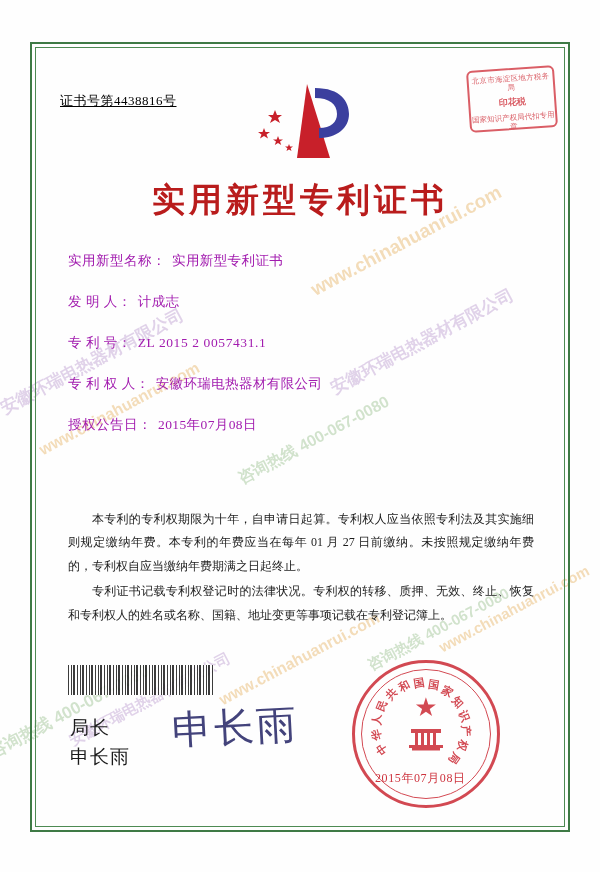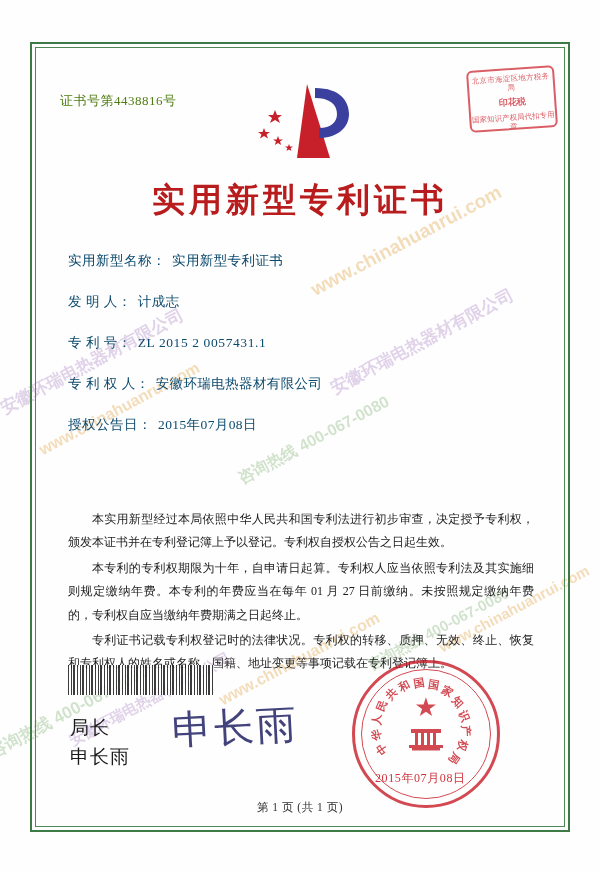--- a/index.html
+++ b/index.html
@@ -39,21 +39,22 @@
     border: 1px solid #4d8a53;
     box-sizing: border-box;
   }
 
   
   .cert-number {
     position: absolute;
     left: 60px; top: 92px;
     font-size: 13px;
     letter-spacing: 0.5px;
-    color: #4d7c0f;
+    color: #000000;
+    text-decoration: underline;
   }
 
   .logo {
     position: absolute;
     left: 245px; top: 80px;
     width: 115px; height: 78px;
   }
 
   .main-title {
     position: absolute;
@@ -71,21 +72,21 @@
   .fields {
     position: absolute;
     left: 68px; top: 252px;
     width: 470px;
   }
   .field-row {
     display: flex;
     align-items: baseline;
     margin-bottom: 23px;
     font-size: 13.5px;
-    color: #0c4a6e;
+    color: #a21caf;
   }
   .field-label {
     white-space: nowrap;
     letter-spacing: 0.5px;
   }
   .field-value {
     margin-left: 6px;
     letter-spacing: 0.4px;
   }
   .field-value.mono {
@@ -310,21 +311,20 @@
       <span class="field-label">专 利 权 人：</span>
       <span class="field-value">安徽环瑞电热器材有限公司</span>
     </div>
     <div class="field-row">
       <span class="field-label">授权公告日：</span>
       <span class="field-value">2015年07月08日</span>
     </div>
   </div>
 
   <div class="body-text">
-    <p>本实用新型经过本局依照中华人民共和国专利法进行初步审查，决定授予专利权，颁发本证书并在专利登记簿上予以登记。专利权自授权公告之日起生效。</p>
     <p>本专利的专利权期限为十年，自申请日起算。专利权人应当依照专利法及其实施细则规定缴纳年费。本专利的年费应当在每年 01 月 27 日前缴纳。未按照规定缴纳年费的，专利权自应当缴纳年费期满之日起终止。</p>
     <p>专利证书记载专利权登记时的法律状况。专利权的转移、质押、无效、终止、恢复和专利权人的姓名或名称、国籍、地址变更等事项记载在专利登记簿上。</p>
   </div>
 
   <div class="barcode"></div>
 
   <div class="sig-label">
     <div>局长</div>
     <div>申长雨</div>
   </div>
@@ -356,15 +356,14 @@
         <span style="transform: translate(33.6902px, -40.7429px) rotate(48.0769deg);">知</span>
         <span style="transform: translate(42.9747px, -26.0607px) rotate(67.3077deg);">识</span>
         <span style="transform: translate(46.9051px, -9.13968px) rotate(86.5385deg);">产</span>
         <span style="transform: translate(45.0429px, 8.1317px) rotate(105.769deg);">权</span>
         <span style="transform: translate(37.5959px, 23.826px) rotate(125deg);">局</span>
       </div>
   </div>
 
   <div class="seal-date">2015年07月08日</div>
 
-  <div class="footer">第 1 页 (共 1 页)</div>
 
 </div>
 
 </body></html>

